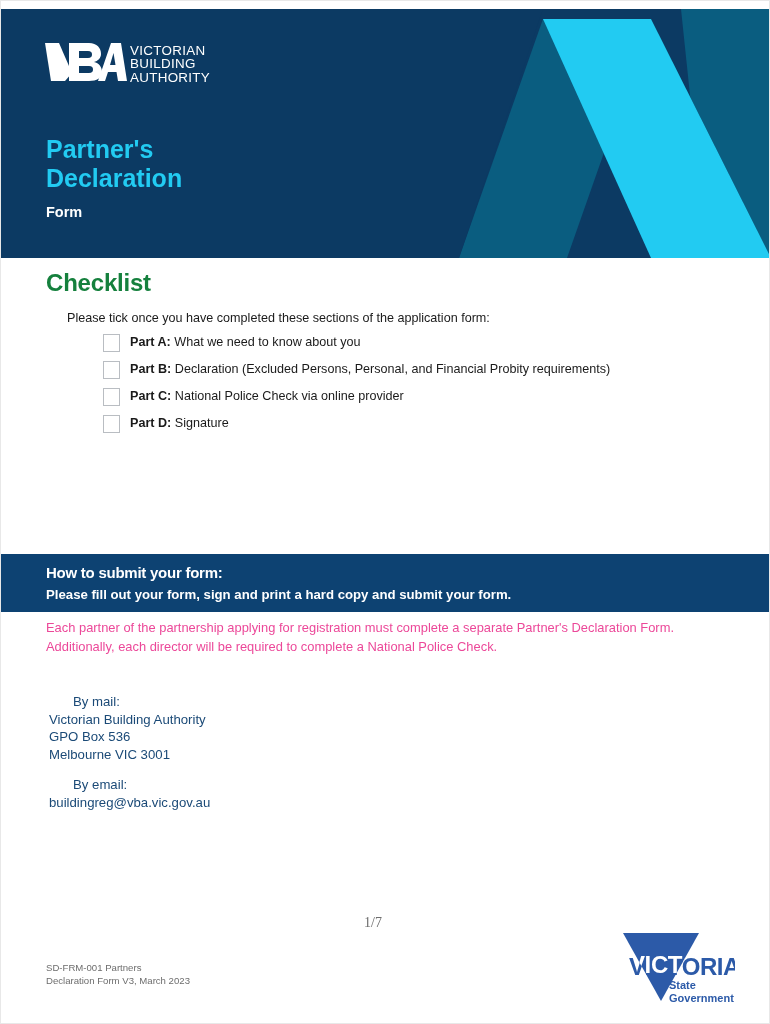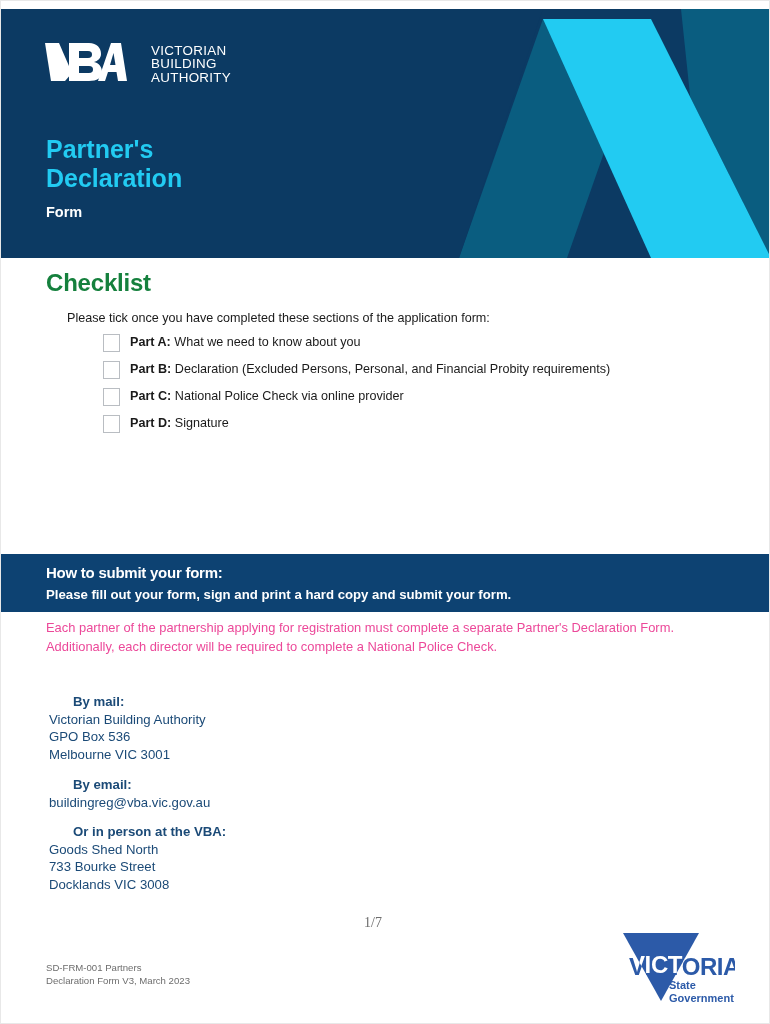--- a/index.html
+++ b/index.html
@@ -42,21 +42,21 @@
   }
   .header-graphic svg { display: block; }
 
   
   .logo-block {
     position: absolute;
     left: 42px;
     top: 30px;
     display: flex;
     align-items: center;
-    gap: 24px;
+    gap: 3px;
   }
   .logo-mark { display:block; }
   .logo-words {
     color: #ffffff;
     font-size: 13.4px;
     line-height: 13.6px;
     font-weight: 400;
     letter-spacing: 0.3px;
   }
   .logo-words span { display: block; }
@@ -169,21 +169,21 @@
 
   
   .contact-block {
     position: absolute;
     left: 48px;
     color: #1b4a77;
     font-size: 13.2px;
     line-height: 17.5px;
   }
   .contact-block .c-head {
-    font-weight: bold;
+    font-weight: normal;
     display: block;
     padding-left: 24px;
   }
   .contact-block .c-line { display: block; }
   #contact-mail { top: 692px; }
   #contact-email { top: 775px; }
   #contact-person { top: 822px; }
 
   
   .footer-meta {
@@ -295,26 +295,20 @@
     <span class="c-line">Victorian Building Authority</span>
     <span class="c-line">GPO Box 536</span>
     <span class="c-line">Melbourne VIC 3001</span>
   </div>
 
   <div class="contact-block" id="contact-email">
     <span class="c-head">By email:</span>
     <span class="c-line">buildingreg@vba.vic.gov.au</span>
   </div>
 
-  <div class="contact-block" id="contact-person">
-    <span class="c-head">Or in person at the VBA:</span>
-    <span class="c-line">Goods Shed North</span>
-    <span class="c-line">733 Bourke Street</span>
-    <span class="c-line">Docklands VIC 3008</span>
-  </div>
 
   <div class="footer-meta">
     <span>SD-FRM-001 Partners</span>
     <span>Declaration Form V3, March 2023</span>
   </div>
   <div class="footer-page">1/7</div>
 
   <div class="footer-logo">
     <svg width="130" height="80" viewBox="0 0 130 80" xmlns="http://www.w3.org/2000/svg">
       <polygon points="18,4 94,4 56,72" fill="#2c5aa8"></polygon>

